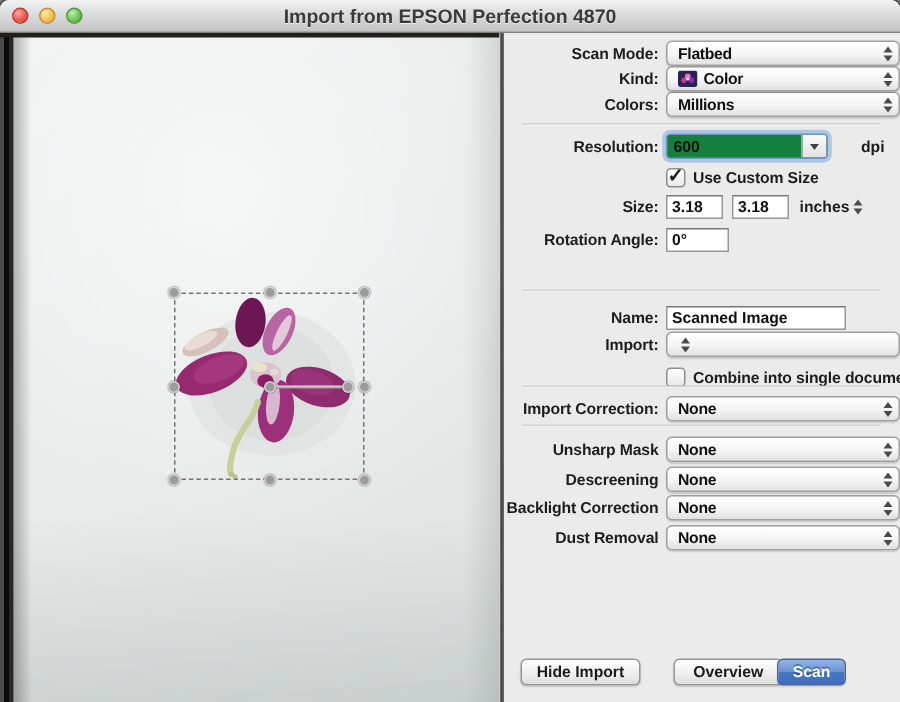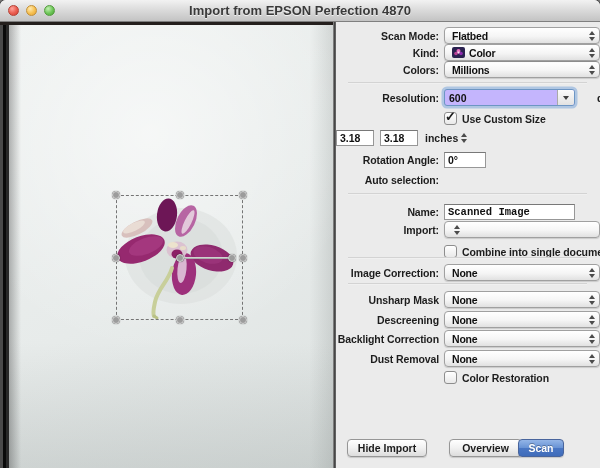--- a/index.html
+++ b/index.html
@@ -49,21 +49,21 @@
 
   .popup{box-sizing:border-box;width:156px;height:17px;border:1px solid #a0a0a0;border-radius:4px;
     background:linear-gradient(#ffffff,#f5f5f5 55%,#e1e1e1);display:flex;align-items:center;
     padding:0 4px 0 7px;box-shadow:0 1px 1px rgba(0,0,0,.14);}
   .popup-text{flex:1;font-weight:600;color:#101010;letter-spacing:-.2px;overflow:hidden;}
   .updown{display:flex;flex-direction:column;gap:2px;align-items:center;flex:none;margin-left:2px;}
   .tri-up{width:0;height:0;border-left:3px solid transparent;border-right:3px solid transparent;border-bottom:4px solid #4b4b4b;}
   .tri-down{width:0;height:0;border-left:3px solid transparent;border-right:3px solid transparent;border-top:4px solid #4b4b4b;}
   .swatch{width:13px;height:11px;margin-right:4px;flex:none;}
 
-  .combo{box-sizing:border-box;display:flex;width:131px;height:17px;border:1px solid #6d96c4;border-radius:3px;background:#c4b5fd;box-shadow:0 0 0 2.5px rgba(125,167,219,.55);overflow:hidden;}
+  .combo{box-sizing:border-box;display:flex;width:108px;height:17px;border:1px solid #6d96c4;border-radius:3px;background:#15803d;box-shadow:0 0 0 2.5px rgba(125,167,219,.55);overflow:hidden;}
   .combo-input{flex:1;min-width:0;border:none;outline:none;font:600 10.5px "Liberation Sans",sans-serif;padding:0 4px;background:transparent;color:#101010;}
   .combo-btn{width:16px;flex:none;border-left:1px solid #a9a9a9;background:linear-gradient(#fbfbfb,#e2e2e2);display:flex;align-items:center;justify-content:center;}
   .arrow-down{width:0;height:0;border-left:3.5px solid transparent;border-right:3.5px solid transparent;border-top:4.5px solid #3f3f3f;}
   .unit{margin-left:22px;font-weight:600;color:#1d1d1d;}
 
   .tfield{box-sizing:border-box;height:16px;border:1px solid #979797;border-top-color:#787878;background:#fff;
     font:600 10.5px "Liberation Sans",sans-serif;padding:0 3px;color:#101010;outline:none;}
 
   .checkbox{box-sizing:border-box;width:13px;height:13px;border:1px solid #8d8d8d;border-radius:3px;
     background:linear-gradient(#ffffff,#e9e9e9);position:relative;flex:none;box-shadow:inset 0 1px 0 rgba(255,255,255,.9);}
@@ -204,64 +204,64 @@
       </div>
 
       <div class="prow" style="top:88px;left:108px">
         <span class="checkbox checked">
             <span class="check">✓</span>
           </span>
         <span class="cblabel">Use Custom Size</span>
       </div>
 
       <div class="prow" style="top:107px">
+        <span class="plabel">Size:</span>
         <input class="tfield" style="width: 38px;" spellcheck="false" value="3.18">
         <input class="tfield" style="width: 38px; margin-left: 6px;" spellcheck="false" value="3.18">
         <span class="unit" style="margin-left:7px">inches</span>
         <span class="updown" style="margin-left:3px">
             <i class="tri-up"></i>
             <i class="tri-down"></i>
           </span>
       </div>
 
       <div class="prow" style="top:129px">
         <span class="plabel">Rotation Angle:</span>
         <input class="tfield" style="width: 42px;" spellcheck="false" value="0°">
       </div>
 
       <div class="prow" style="top:149px">
-        <span class="plabel">Auto selection:</span>
       </div>
 
       <div class="sep" style="top:171px"></div>
 
       <div class="prow" style="top:181px">
         <span class="plabel">Name:</span>
-        <input class="tfield" style="width: 131px; font-family: Liberation Mono, monospace;" spellcheck="false" value="Scanned Image">
+        <input class="tfield" style="width: 120px;" spellcheck="false" value="Scanned Image">
       </div>
 
       <div class="prow" style="top:199px">
         <span class="plabel">Import:</span>
         <div class="popup">
           <span class="updown">
               <i class="tri-up"></i>
               <i class="tri-down"></i>
             </span>
         </div>
       </div>
 
       <div class="prow" style="top:221px;left:108px">
         <span class="checkbox"></span>
         <span class="cblabel">Combine into single document</span>
       </div>
 
       <div class="sep" style="top:235px"></div>
 
       <div class="prow" style="top:242px">
-        <span class="plabel">Image Correction:</span>
+        <span class="plabel">Import Correction:</span>
         <div class="popup">
           <span class="popup-text">None</span>
           <span class="updown">
               <i class="tri-up"></i>
               <i class="tri-down"></i>
             </span>
         </div>
       </div>
 
       <div class="sep" style="top:261px"></div>
@@ -303,24 +303,20 @@
         <span class="plabel">Dust Removal</span>
         <div class="popup">
           <span class="popup-text">None</span>
           <span class="updown">
               <i class="tri-up"></i>
               <i class="tri-down"></i>
             </span>
         </div>
       </div>
 
-      <div class="prow" style="top:347px;left:108px">
-        <span class="checkbox"></span>
-        <span class="cblabel">Color Restoration</span>
-      </div>
 
       <button class="btn" style="left:11px;width:80px">Hide Import</button>
       <button class="btn" style="left:113px;width:73px">Overview</button>
       <button class="btn primary" style="left:182px;width:46px">Scan</button>
 
     </div>
   </div>
 </div>
 
 </body></html>

